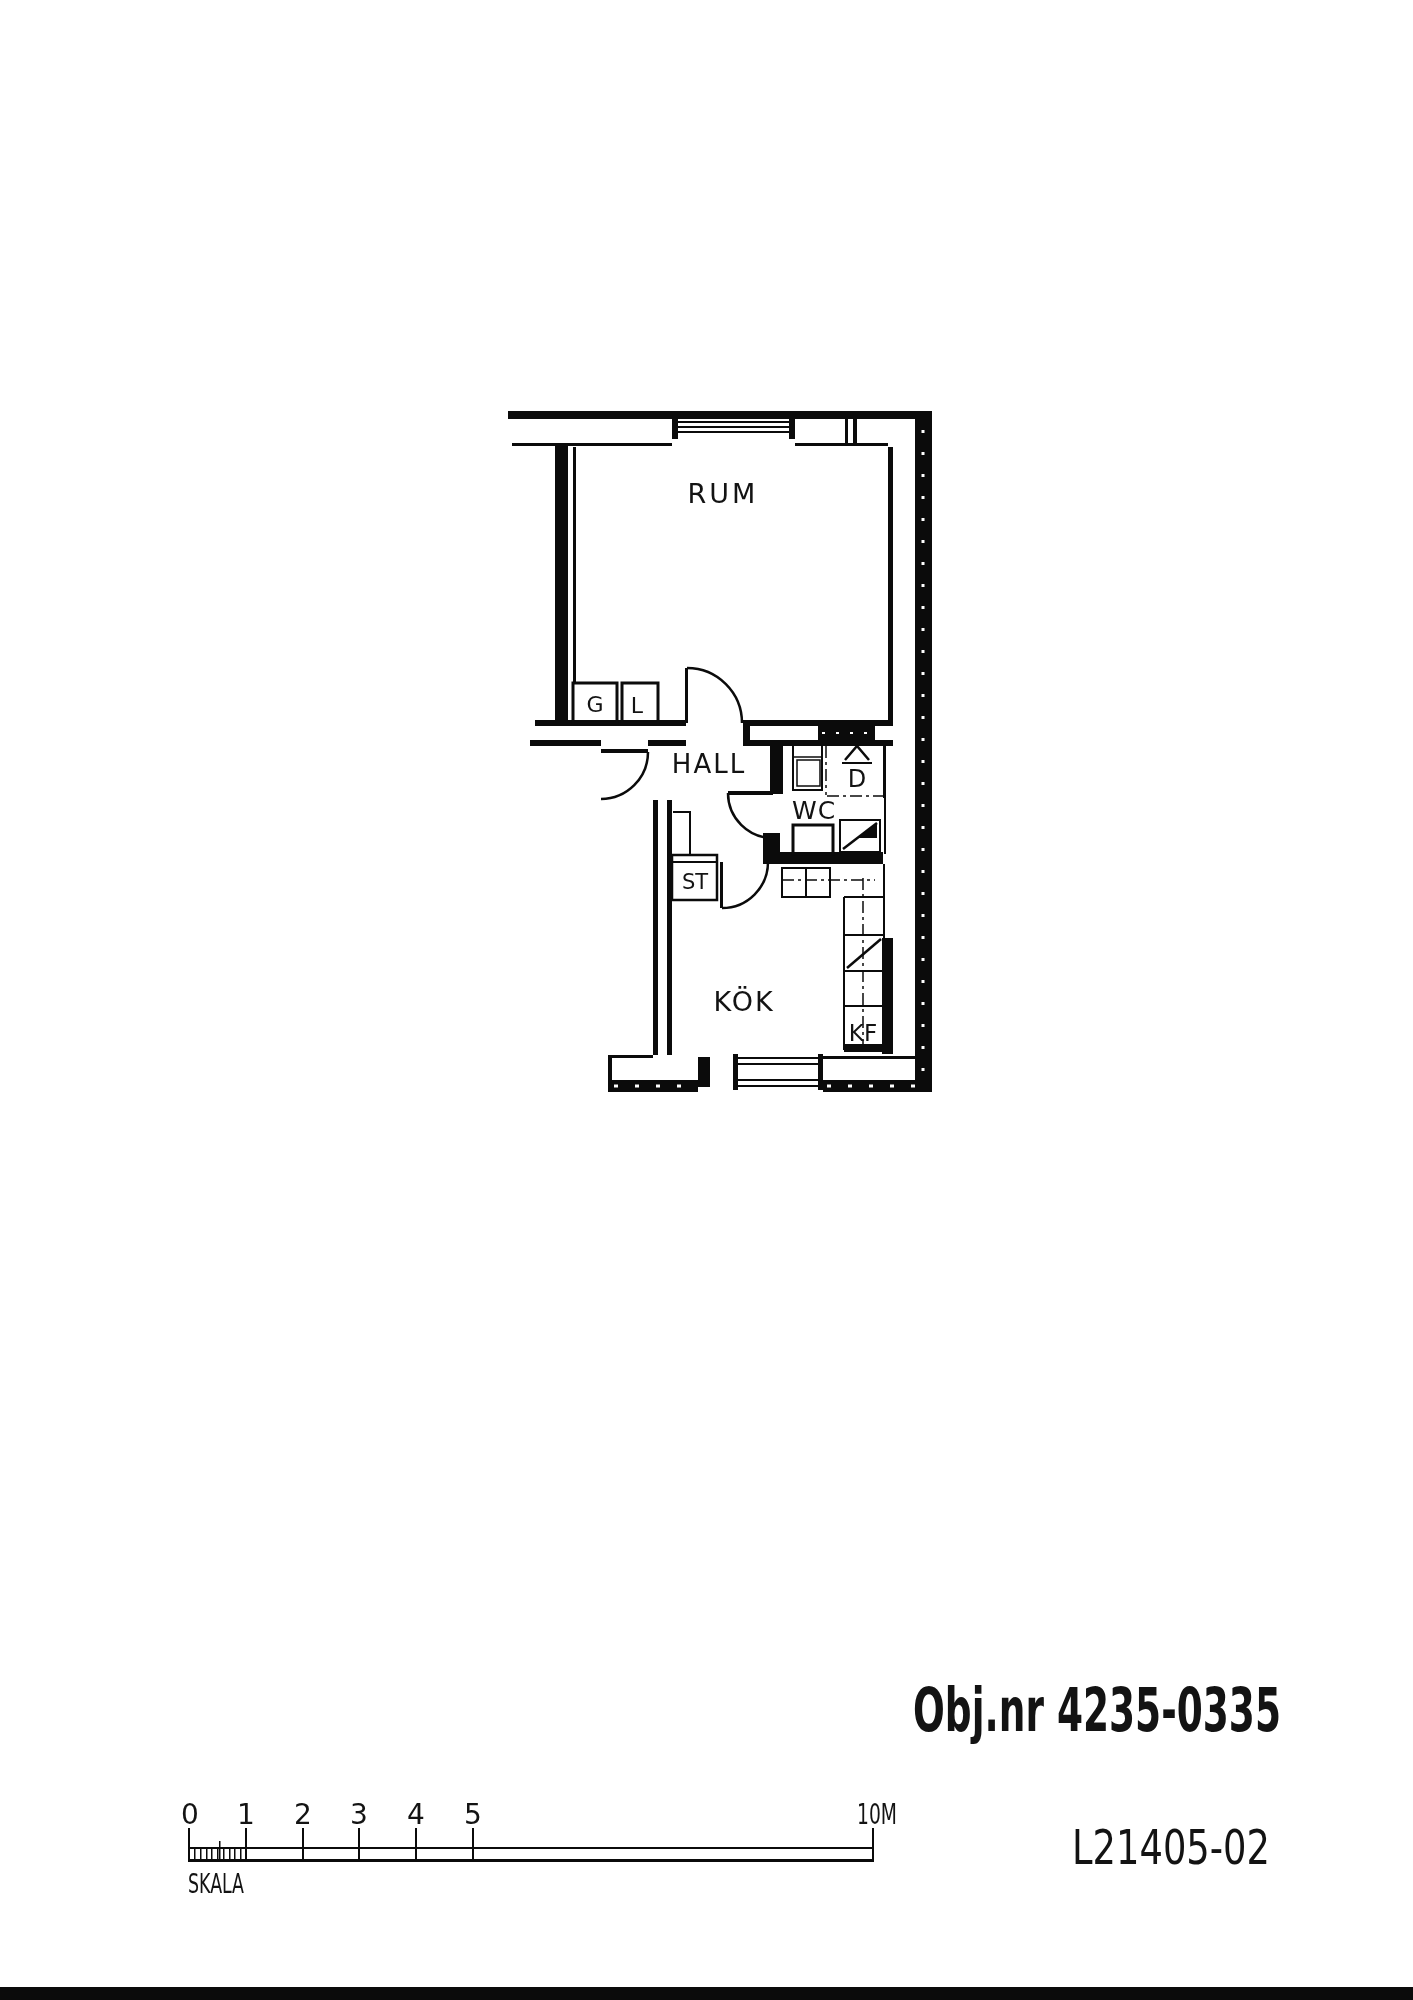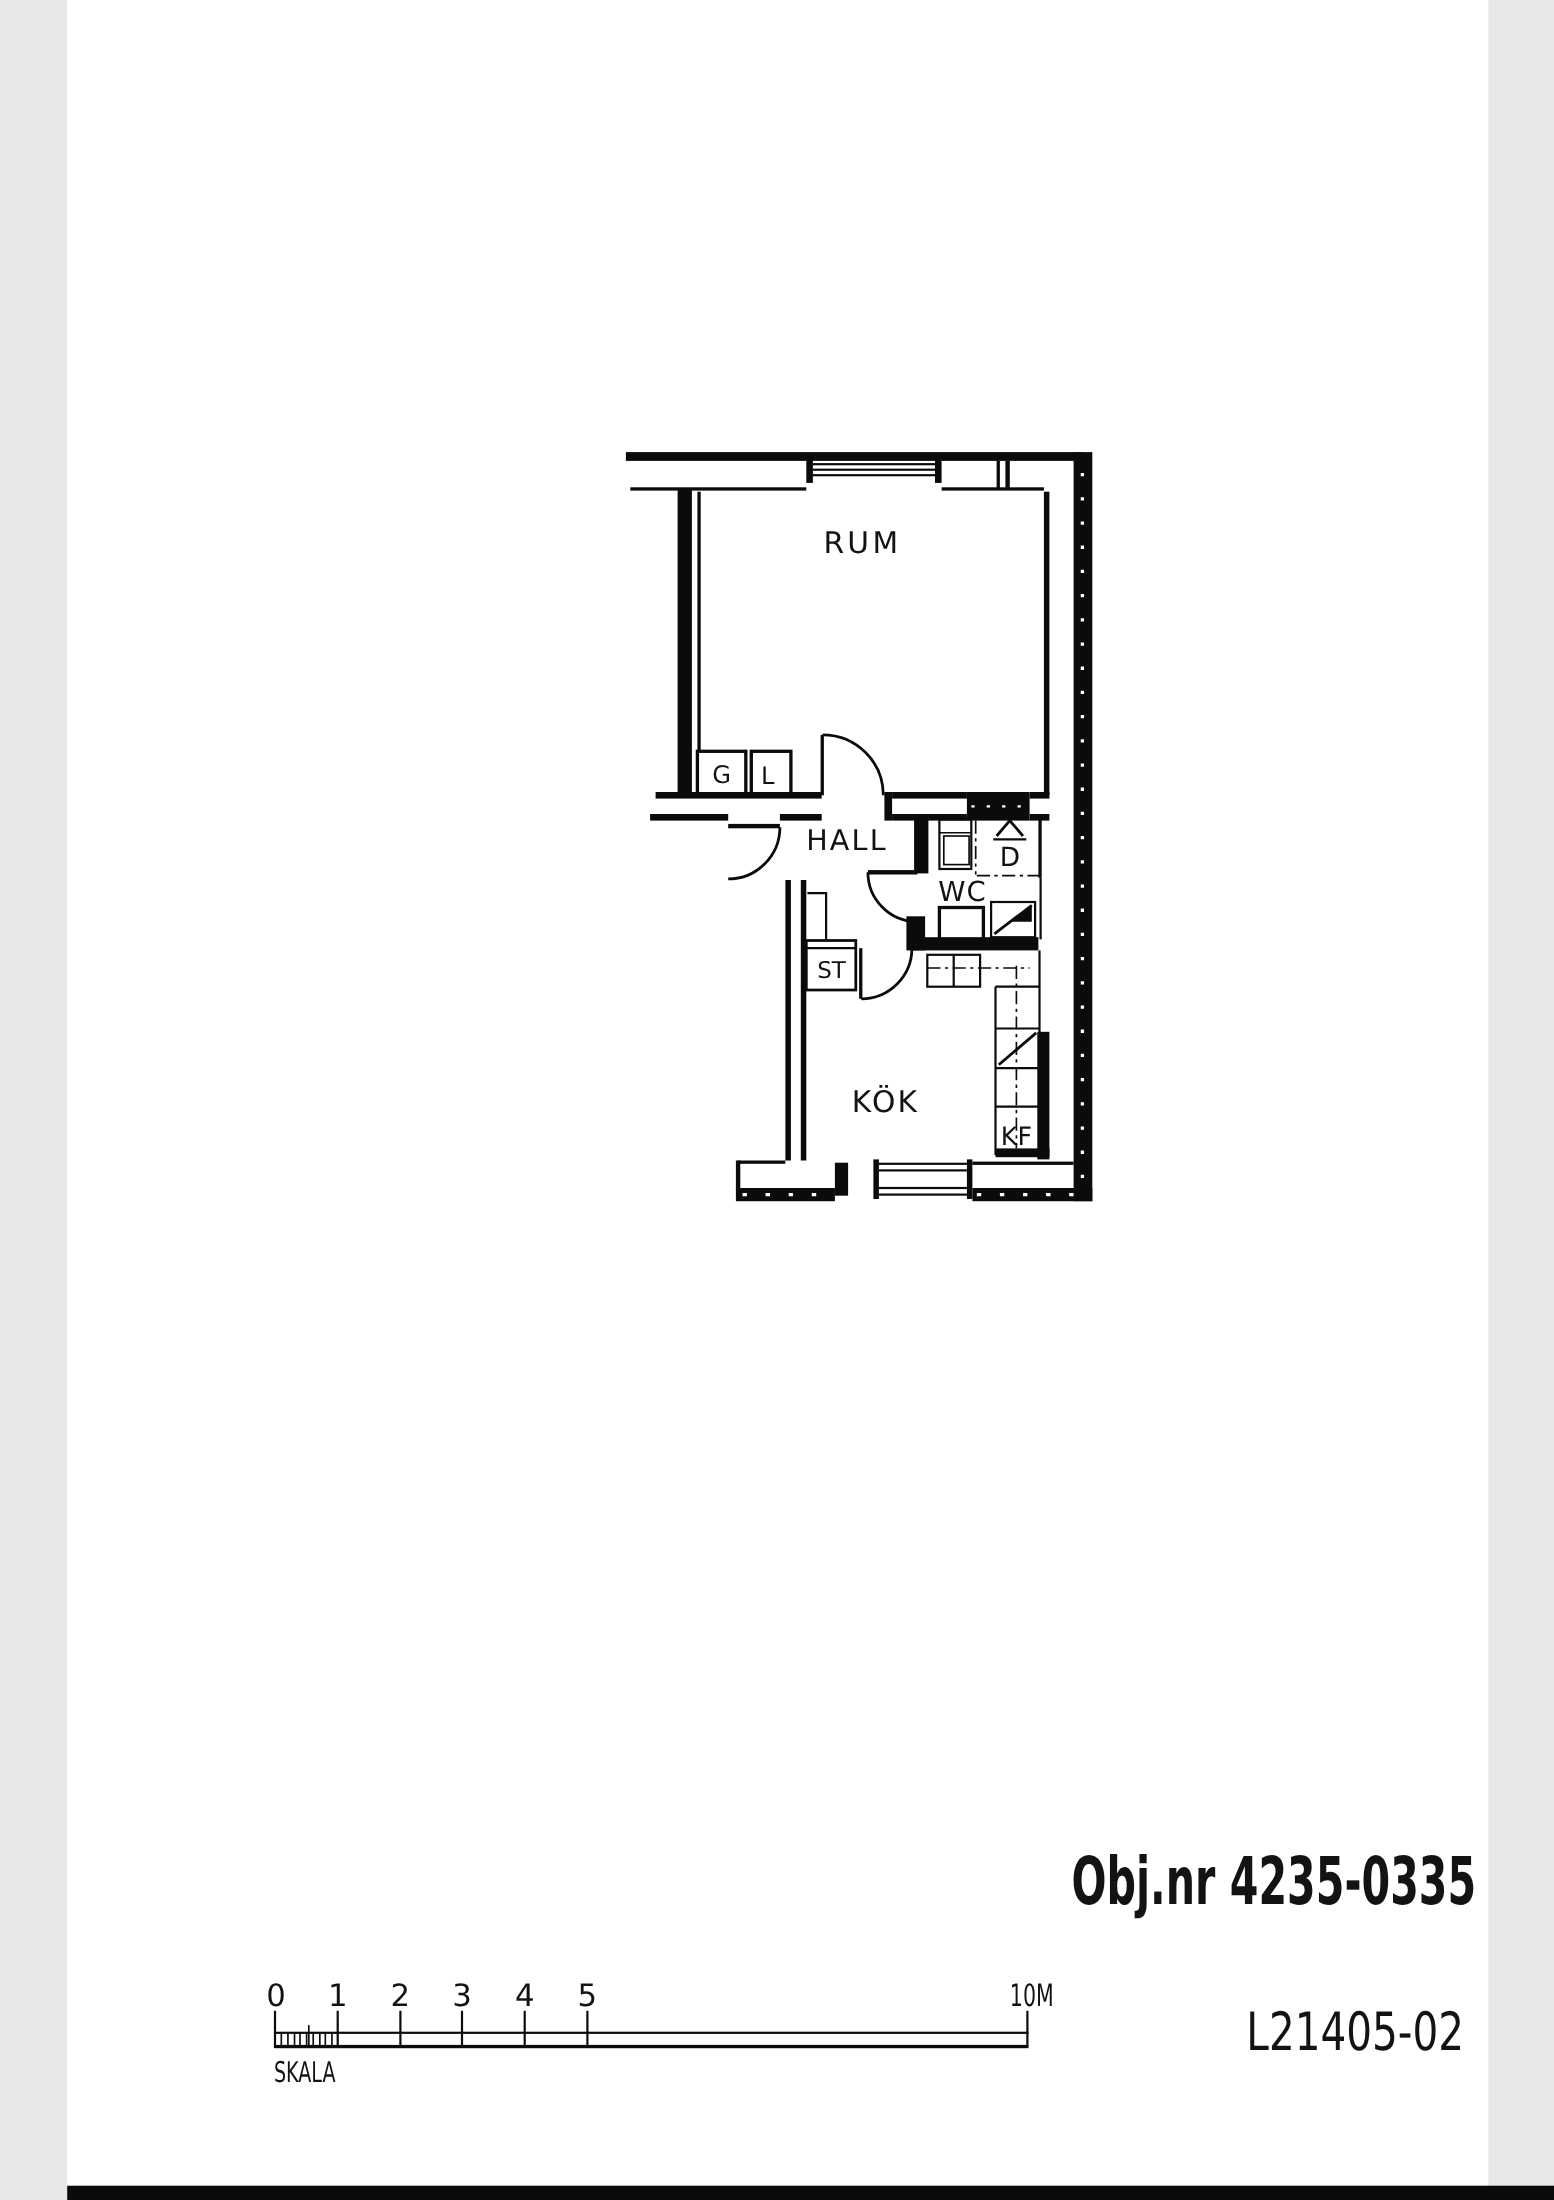--- a/index.html
+++ b/index.html
@@ -1,16 +1,16 @@
 <!DOCTYPE html>
 <html><head>
 <meta charset="utf-8">
 <style>
   html,body{margin:0;padding:0;background:#e8e8e8;}
-  .page{position:relative;width:1292px;height:2000px;background:#ffffff;margin:0 auto;
+  .page{position:relative;width:1413px;height:2000px;background:#ffffff;margin:0 auto;
         font-family:"DejaVu Sans", sans-serif;}
   svg{position:absolute;left:0;top:0;}
   .ln{fill:#0b0b0b;}
   .stk{stroke:#0b0b0b;fill:none;}
   text{fill:#131313;}
   .roomlbl{font-size:27px;letter-spacing:3px;}
   .smalllbl{font-size:22px;}
   .tech{font-size:28px;}
 </style>
 </head>

